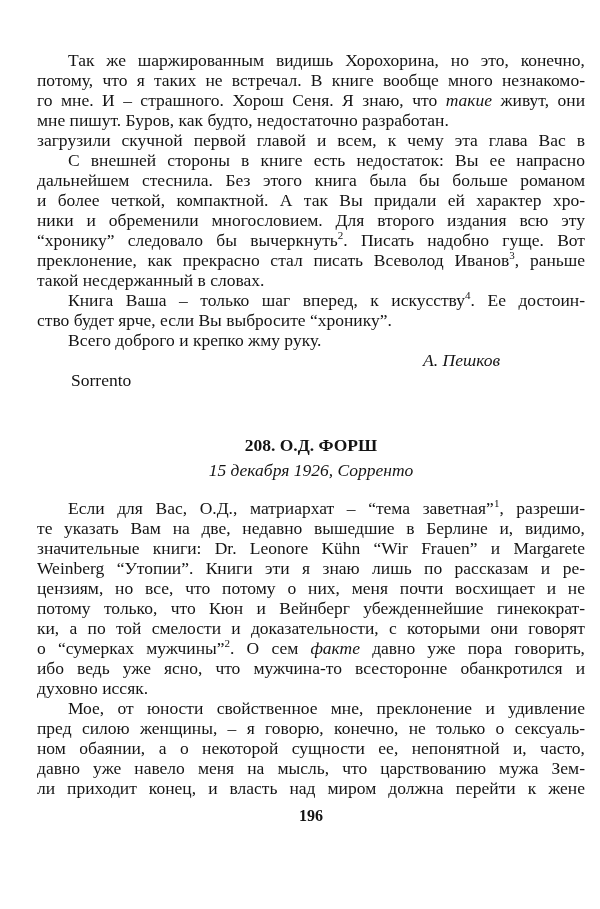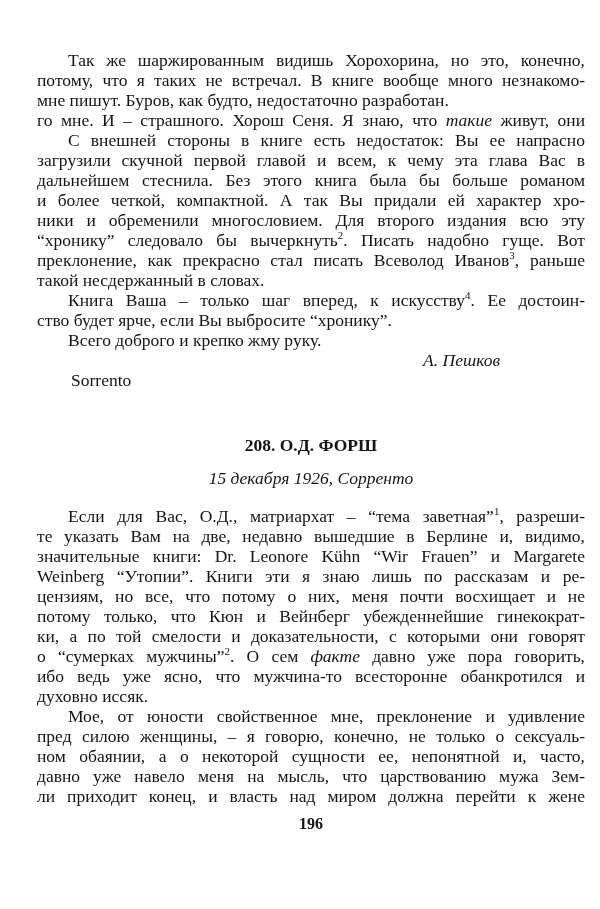--- a/index.html
+++ b/index.html
@@ -45,45 +45,45 @@
   .heading {
     font-size: 17.5px; line-height: 20px;
     font-weight: bold;
     text-align: center;
     margin-top: 45px;
   }
   .subheading {
     font-size: 17.5px; line-height: 20px;
     font-style: italic;
     text-align: center;
-    margin-top: 13px;
+    margin-top: 5px;
     margin-bottom: 18px;
   }
   .pagenum {
     font-size: 16px; line-height: 20px;
     font-weight: bold;
     text-align: center;
     margin-top: 8px;
     width: 548px;
   }
 </style>
 </head>
 <body>
 
 <div class="page">
   <div class="content" id="content">
       <div class="para">
         <div class="line indent"><span>Так же шаржированным видишь Хорохорина, но это, конечно,</span></div>
         <div class="line"><span>потому, что я таких не встречал. В книге вообще много незнакомо-</span></div>
+        <div class="line"><span>го мне. И – страшного. Хорош Сеня. Я знаю, что </span><span class="i">такие</span><span> живут, они</span></div>
         <div class="line last"><span>мне пишут. Буров, как будто, недостаточно разработан.</span></div>
-        <div class="line"><span>го мне. И – страшного. Хорош Сеня. Я знаю, что </span><span class="i">такие</span><span> живут, они</span></div>
       </div>
       <div class="para">
+        <div class="line"><span>загрузили скучной первой главой и всем, к чему эта глава Вас в</span></div>
         <div class="line indent"><span>С внешней стороны в книге есть недостаток: Вы ее напрасно</span></div>
-        <div class="line"><span>загрузили скучной первой главой и всем, к чему эта глава Вас в</span></div>
         <div class="line"><span>дальнейшем стеснила. Без этого книга была бы больше романом</span></div>
         <div class="line"><span>и более четкой, компактной. А так Вы придали ей характер хро-</span></div>
         <div class="line"><span>ники и обременили многословием. Для второго издания всю эту</span></div>
         <div class="line"><span>“хронику” следовало бы вычеркнуть</span><span class="sup">2</span><span>. Писать надобно гуще. Вот</span></div>
         <div class="line"><span>преклонение, как прекрасно стал писать Всеволод Иванов</span><span class="sup">3</span><span>, раньше</span></div>
         <div class="line last"><span>такой несдержанный в словах.</span></div>
       </div>
       <div class="para">
         <div class="line indent"><span>Книга Ваша – только шаг вперед, к искусству</span><span class="sup">4</span><span>. Ее достоин-</span></div>
         <div class="line last"><span>ство будет ярче, если Вы выбросите “хронику”.</span></div>

